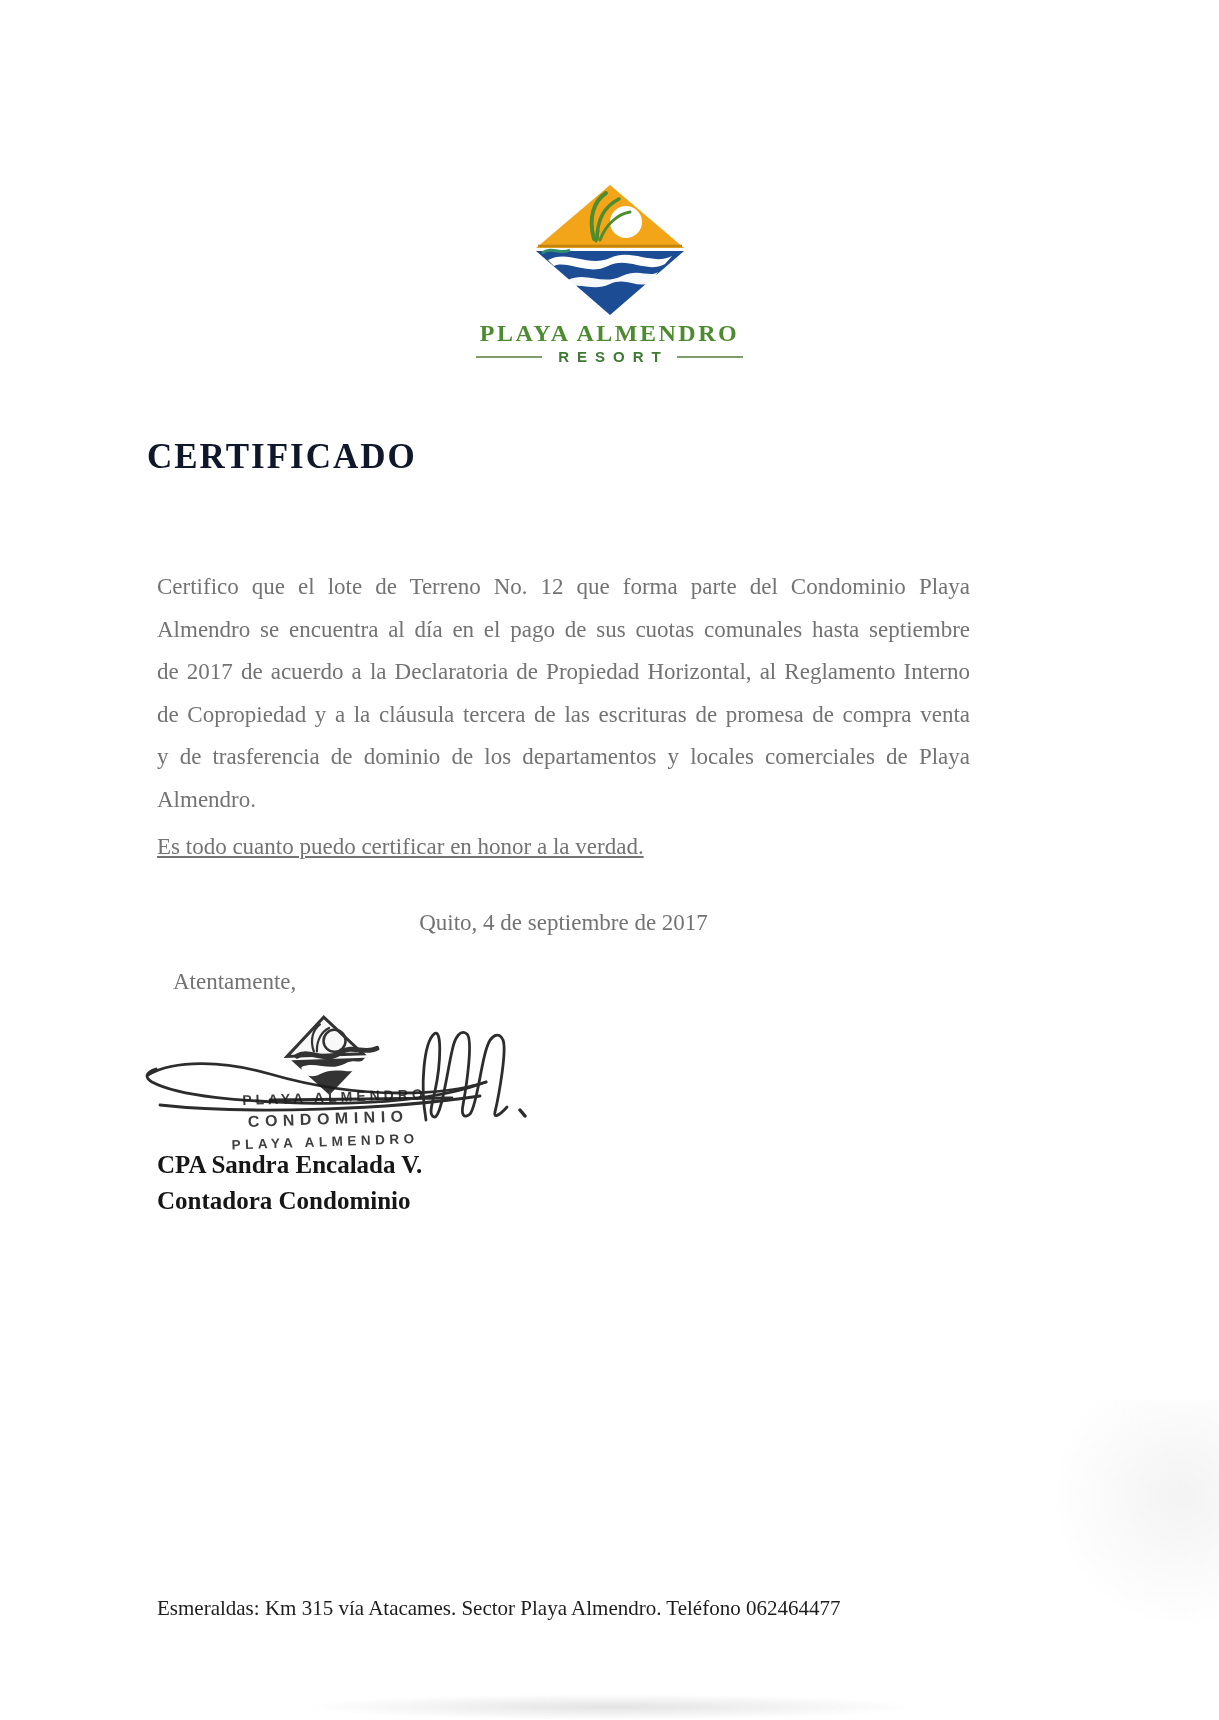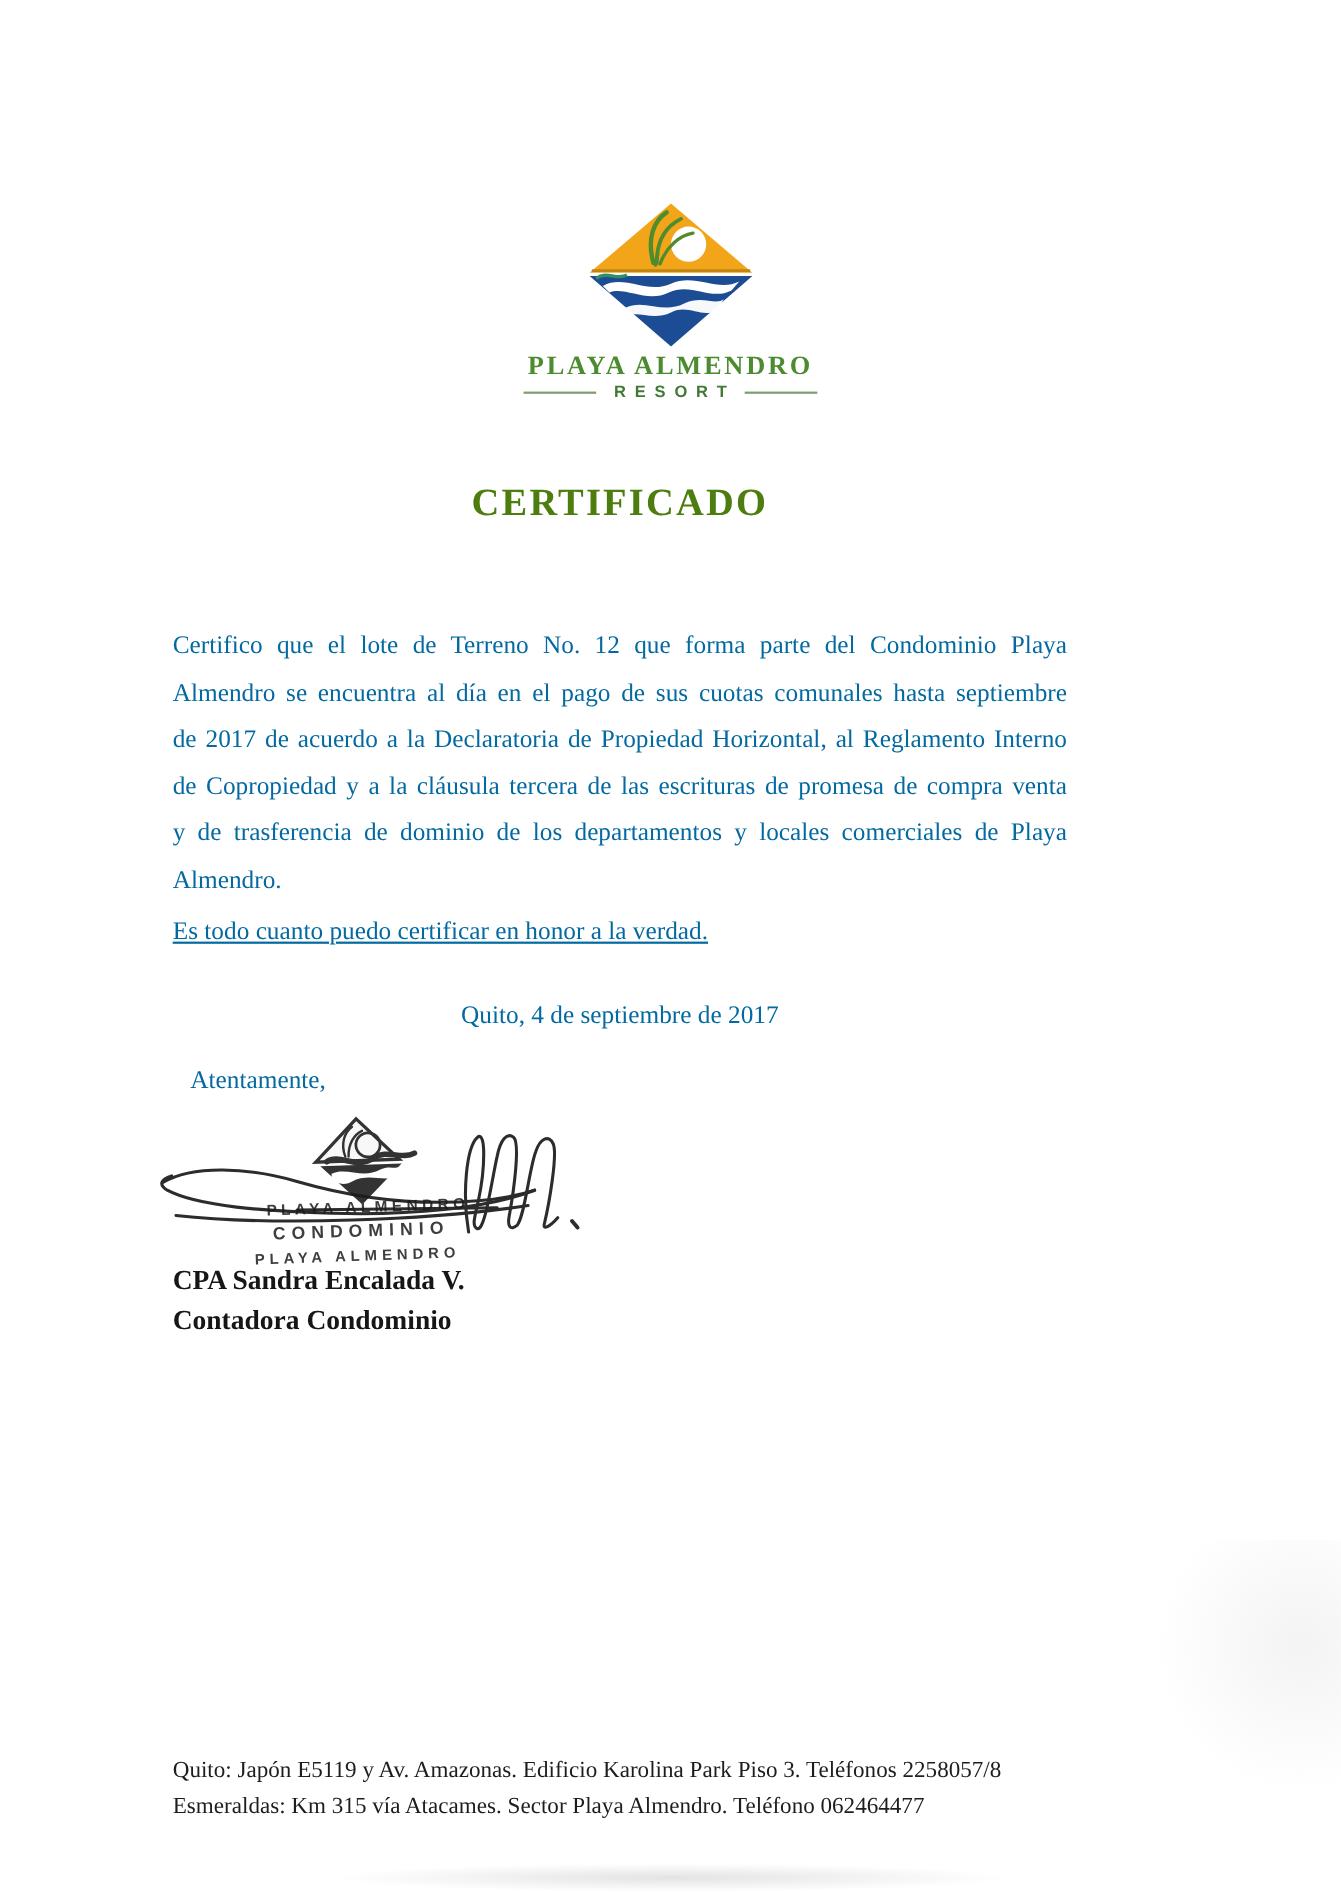--- a/index.html
+++ b/index.html
@@ -28,29 +28,28 @@
     display:flex;align-items:center;gap:8px;
   }
   .tag-line{width:66px;height:0;border-top:2px solid #5d8549;opacity:.8;}
   .brand-tagline{
     font-size:15px;font-weight:bold;letter-spacing:8px;
     color:#3e7a33;text-indent:8px;
     font-family:"Liberation Sans","DejaVu Sans",sans-serif;
   }
   
   .doc-title{
-    position:absolute;top:437px;left:157px;width:813px;
-    text-align:center;
+    position:absolute;top:437px;left:147px;width:813px;
     font-size:35px;font-weight:bold;letter-spacing:2px;
-    color:#4d7c0f;
+    color:#0f172a;
   }
   
   .para{
     position:absolute;left:157px;width:813px;
-    font-size:23px;line-height:42.5px;color:#0369a1;
+    font-size:23px;line-height:42.5px;color:#737373;
   }
   .para-main{top:566px;text-align:justify;text-align-last:left;word-spacing:2px;}
   .para-single{top:826px;text-decoration:underline;}
   .dateline{top:902px;text-align:center;}
   .closing{top:961px;margin-left:16px;}
   
   .signature-svg{position:absolute;left:130px;top:1003px;pointer-events:none;}
   .stamp-text{
     font-family:"Liberation Sans","DejaVu Sans",sans-serif;
     font-weight:bold;fill:#2a2a2a;
@@ -147,20 +146,19 @@
       <path d="M390 107 L395 113" stroke-width="3.5"></path>
     </g>
   </svg>
 
   <div class="signer-block">
     <div>CPA Sandra Encalada V.</div>
     <div>Contadora Condominio</div>
   </div>
 
   <div class="footer-block">
-    <div>Quito: Japón E5119 y Av. Amazonas. Edificio Karolina Park Piso 3. Teléfonos 2258057/8</div>
     <div>Esmeraldas: Km 315 vía Atacames. Sector Playa Almendro. Teléfono 062464477</div>
   </div>
 
   <div class="smudge-bottom"></div>
   <div class="smudge-right"></div>
 
 </div>
 
 </body></html>

